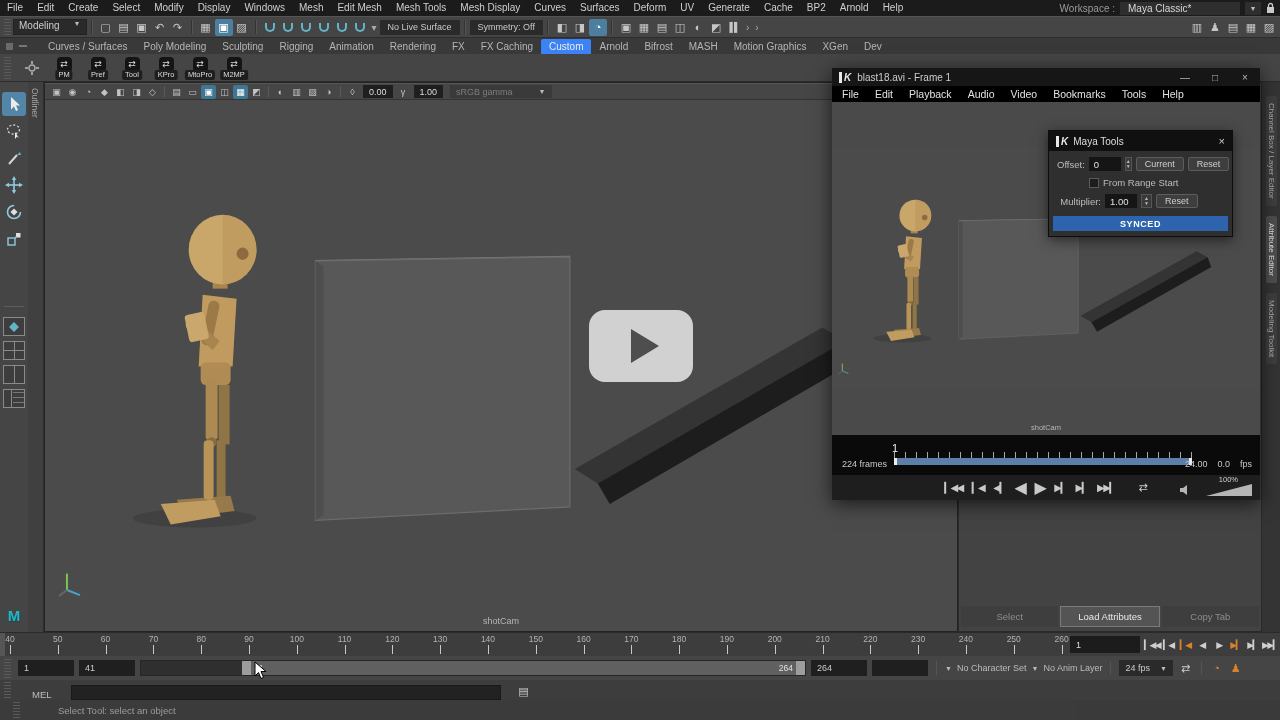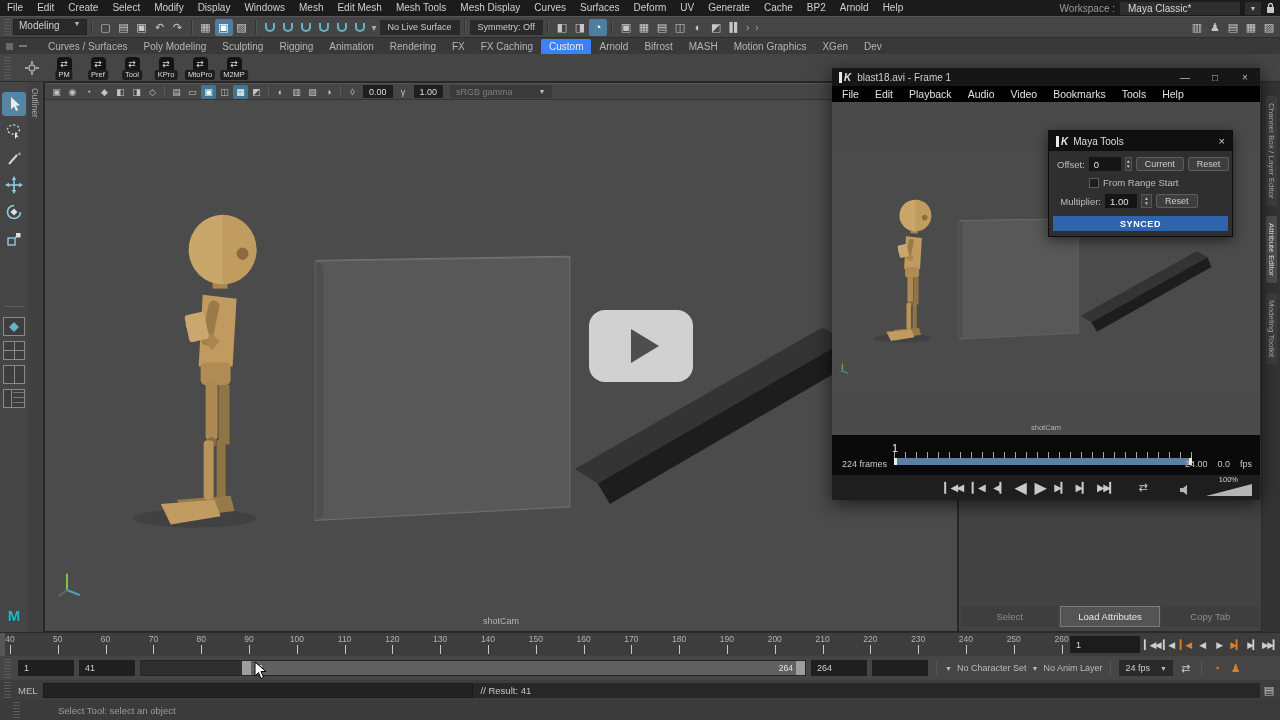--- a/index.html
+++ b/index.html
@@ -164,21 +164,21 @@
   .rs-handle{width:9px;height:100%;background:#9d9d9d;flex:none}
   .rs-label{font-size:8.5px;color:#e2e2e2;padding:0 3px}
   .rr-sep{width:1px;height:14px;background:#333;border-right:1px solid #555;margin:0 3px}
   .rr-text{color:#bbb;white-space:nowrap}
   .rr-dd{background:#2a2a2a;height:16px;display:flex;align-items:center;gap:10px;padding:0 6px;color:#ccc}
   .rr-icon{font-size:11px;color:#c9c9c9;padding:0 3px}
   .rr-icon.orange{color:#d9822b}
 
   
   #command-row{position:absolute;left:0;top:680px;width:1280px;height:20px;background:#3d3d3d;
-    display:flex;align-items:center;gap:0;padding:0 2px;font-size:9.5px}
+    display:flex;align-items:flex-end;gap:14px;padding:0 2px;font-size:9.5px}
   #mel-label{color:#bcbcbc;padding:0 5px}
   #mel-input{width:430px;height:15px;background:#222;border:1px solid #191919;color:#ddd;padding:0 5px}
   #mel-result{flex:1;height:15px;background:#272727;display:flex;align-items:center;padding:0 8px;color:#c9c9c9}
   #help-row{position:absolute;left:0;top:700px;width:1076px;height:20px;background:#3b3b3b;
     font-size:9.5px;color:#9c9c9c;display:flex;align-items:center;gap:6px;padding-left:11px}
 
   #mouse-cursor{position:absolute;left:254px;top:661px;z-index:40}
 </style>
 </head>
 <body>
@@ -763,23 +763,20 @@
   <span class="rr-icon">⇄</span>
   <div class="rr-sep"></div>
   <span class="rr-icon orange">◔</span>
   <span class="rr-icon orange">♟</span>
 </div>
 
 <div id="command-row">
   <div class="grip"></div>
   <span id="mel-label">MEL</span>
   <div id="mel-input"></div>
-  <div id="mel-result">
-      <span>// Result: 41</span>
-    </div>
   <span class="icon16">▤</span>
 </div>
 
 <div id="help-row">
   <div class="grip"></div>
   <span style="padding-left:30px">Select Tool: select an object</span>
 </div>
 
 <svg id="mouse-cursor" width="13" height="19">
   <polygon points="1,1 1,15 4.5,11.5 7,17.5 9.5,16.3 7,10.5 12,10.5" fill="#fff" stroke="#000" stroke-width="1"></polygon>

